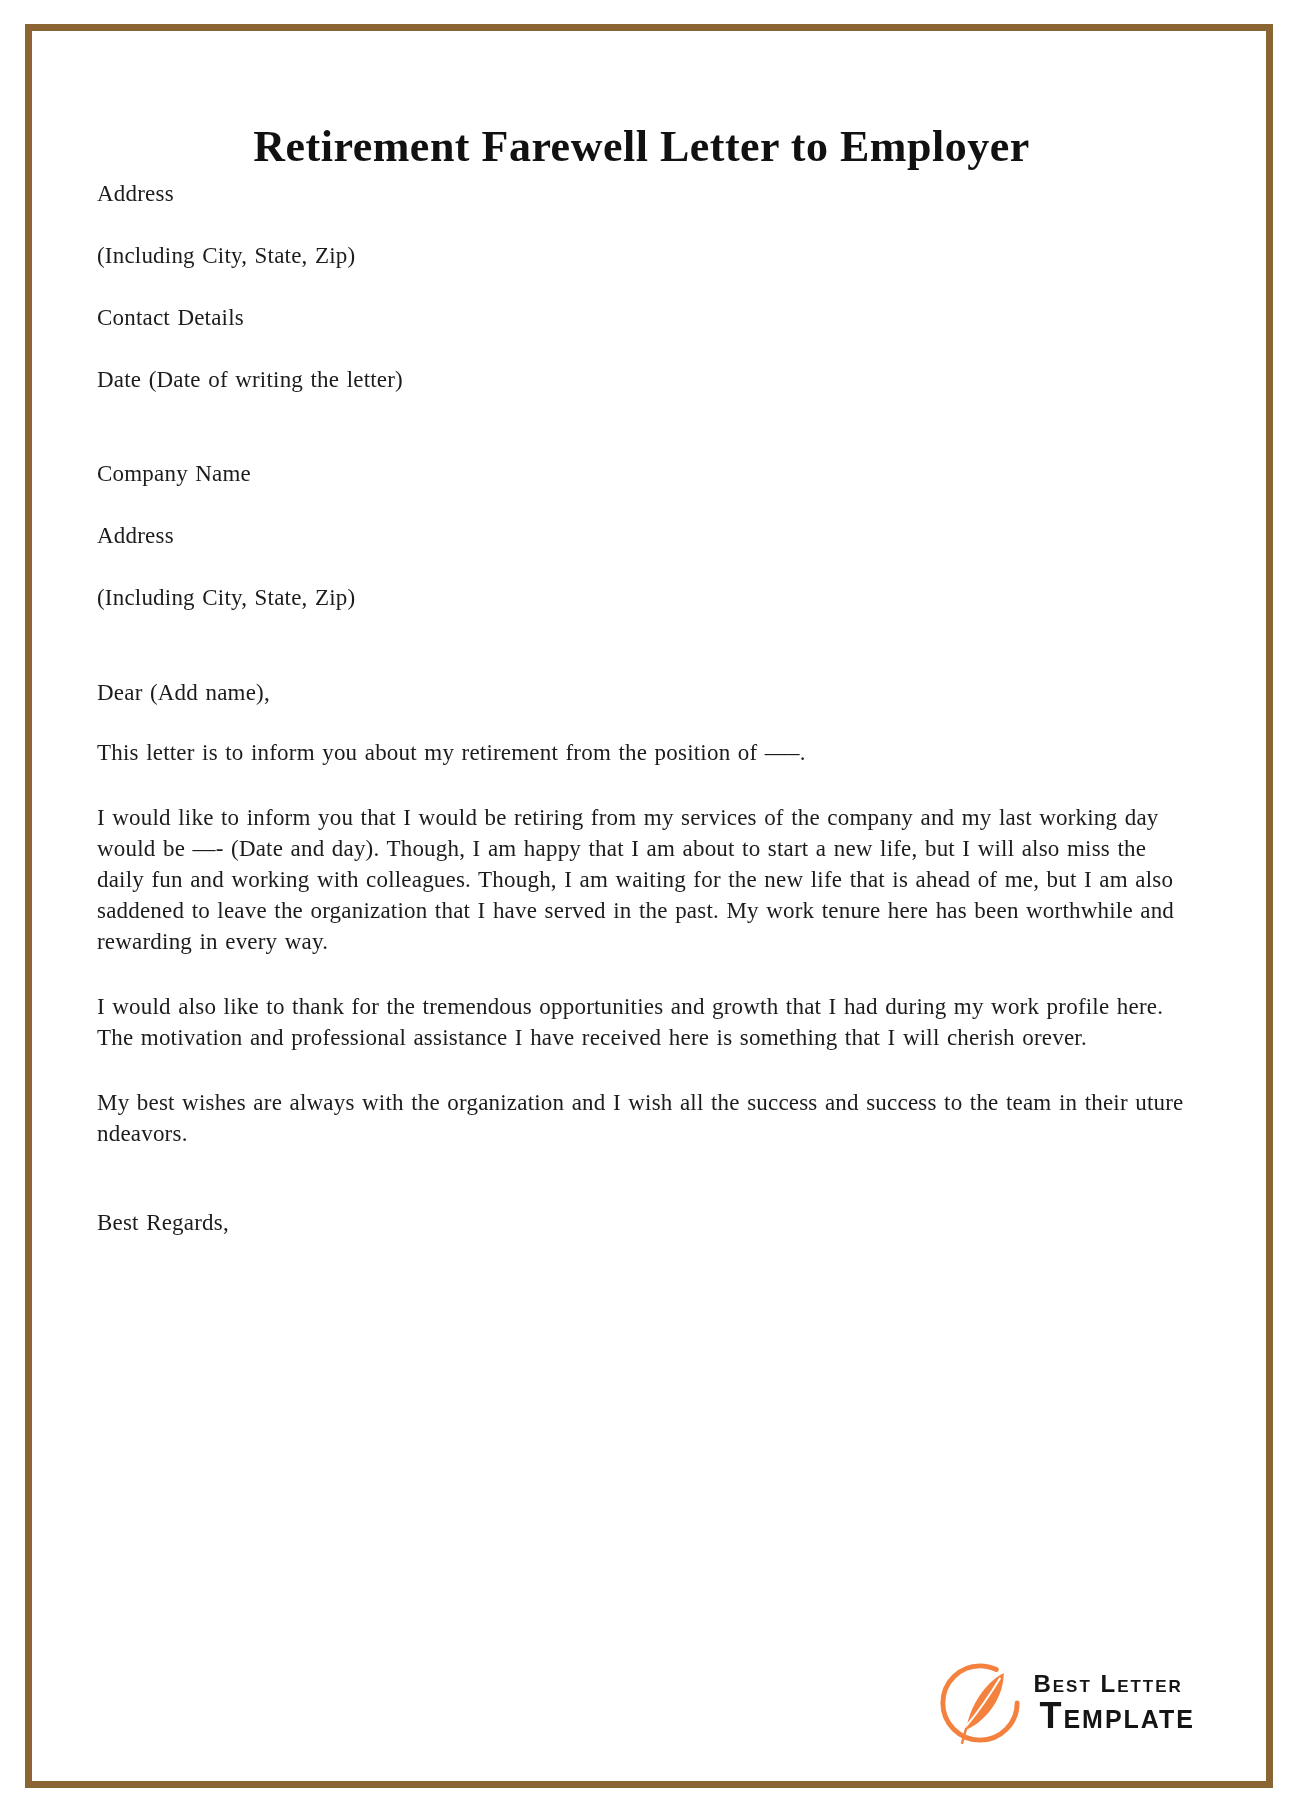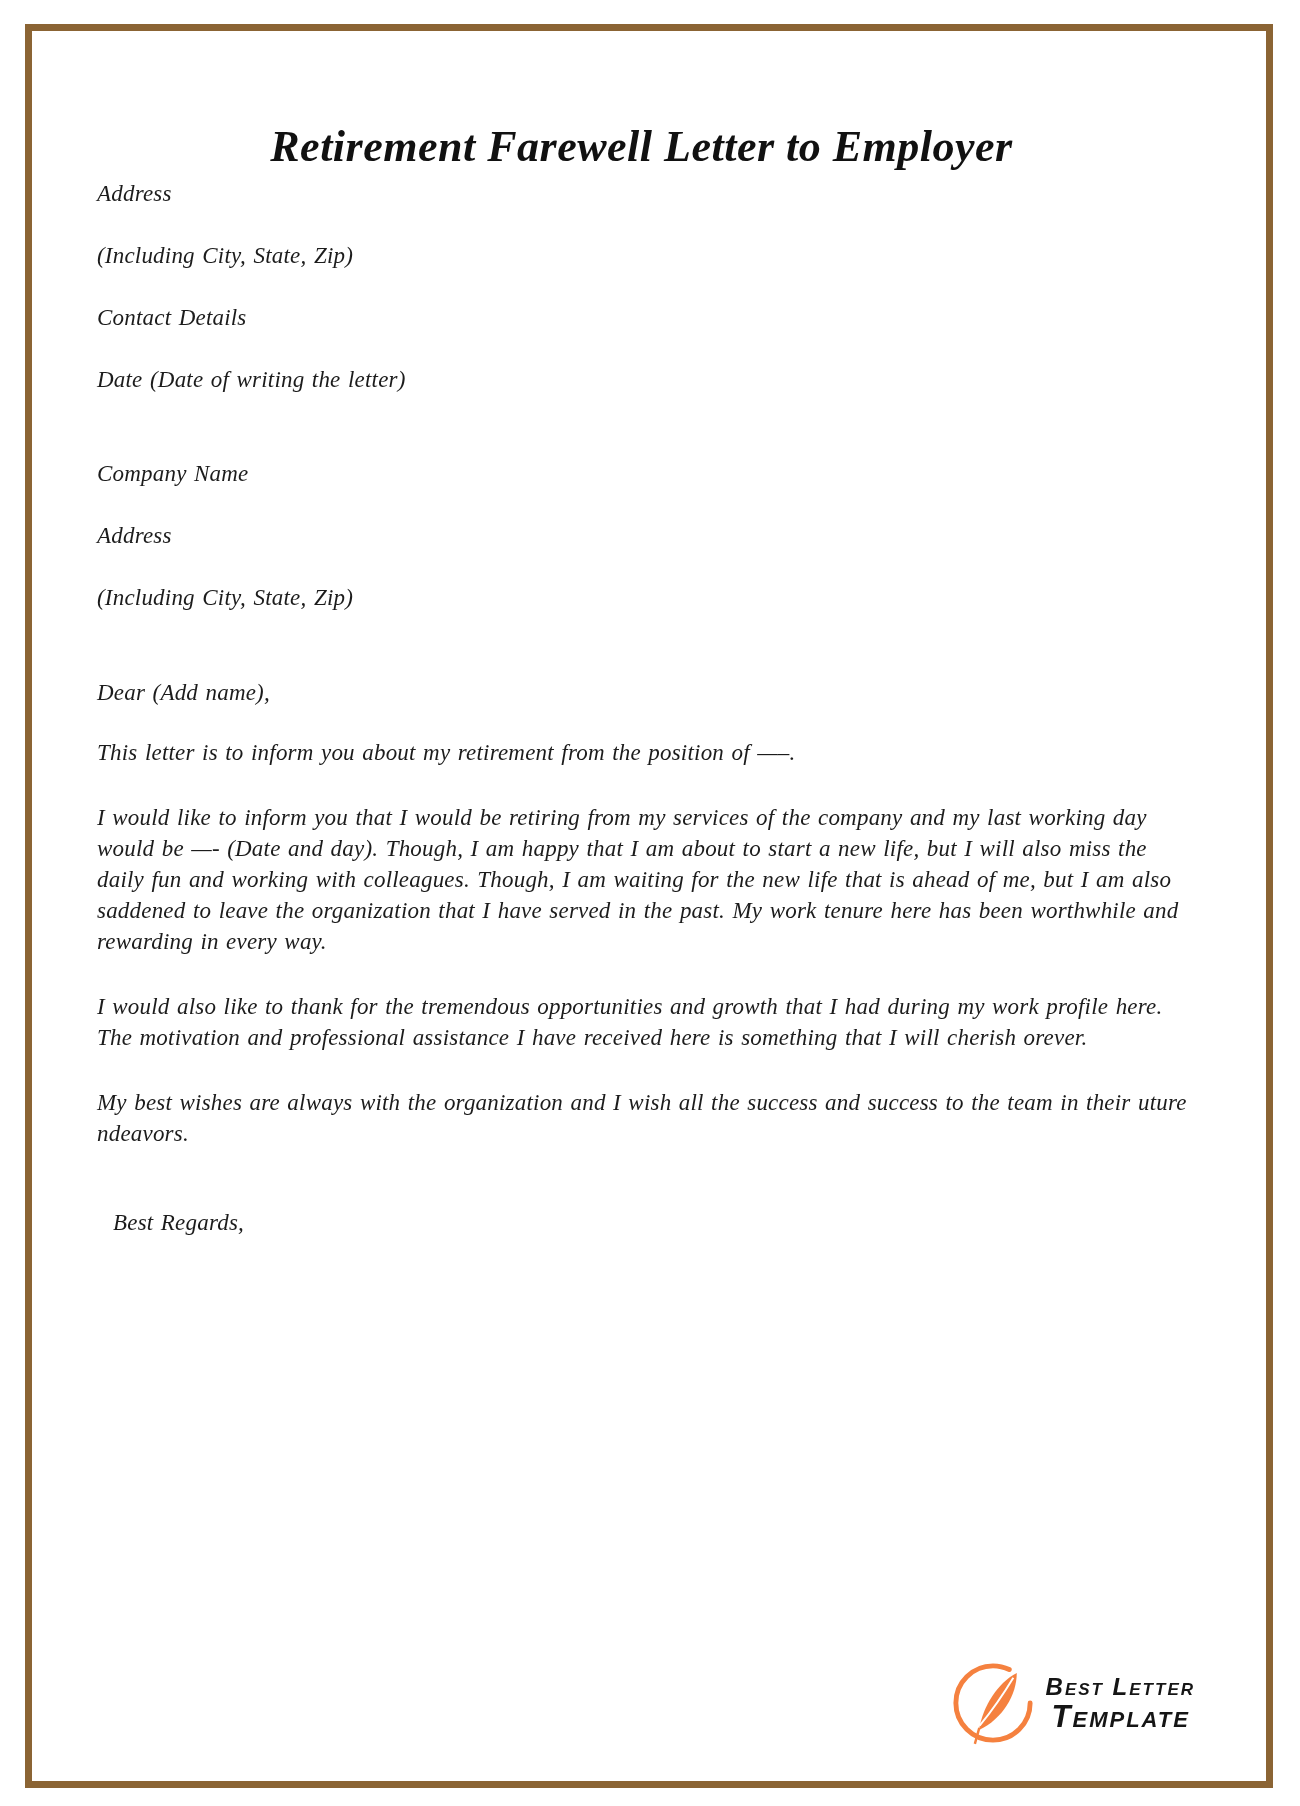--- a/index.html
+++ b/index.html
@@ -4,21 +4,20 @@
 <style>
   html, body { margin: 0; padding: 0; background: #ffffff; }
   .page {
     position: relative;
     width: 1283px;
     height: 1806px;
     background: #ffffff;
     font-family: "Liberation Serif", serif;
     color: #1c1c1c;
     overflow: hidden;
-    font-style: italic;
   }
   .frame {
     position: absolute;
     left: 25px; top: 24px;
     width: 1248px; height: 1764px;
     border: 7px solid #8B6434;
     box-sizing: border-box;
     pointer-events: none;
   }
   .title {
@@ -40,38 +39,38 @@
   }
   .content p { margin: 0; }
   .first-line   { margin-top: 94px !important; }
   .line         { margin-bottom: 31px !important; }   
   .gap-after-email { margin-bottom: 61px !important; }
   .date-line    { margin-bottom: 63px !important; }
   .gap-before-salutation { margin-bottom: 64px !important; }
   .salutation   { margin-bottom: 29px !important; }
   .para         { margin-bottom: 34px !important; }
   .last-para    { margin-bottom: 58px !important; }
-  .closing p    { margin: 16px; }
+  .closing p    { margin: 0; }
   .logo {
     position: absolute;
     top: 1652px;
     right: 88px;
     display: flex;
     align-items: center;
     gap: 10px;
   }
   .logo-text {
     font-family: "Liberation Sans", sans-serif;
     font-weight: bold;
     color: #151515;
     font-variant: small-caps;
     line-height: 1;
   }
   .logo-line1 { font-size: 24px; letter-spacing: 2px; }
-  .logo-line2 { font-size: 31px; letter-spacing: 2px; margin-top: 2px; margin-left: 6px; }
+  .logo-line2 { font-size: 36px; letter-spacing: 2px; margin-top: 2px; margin-left: 6px; }
 </style>
 </head>
 <body>
 
 <div class="page">
 
   <div class="frame"></div>
 
   <h1 class="title">Retirement Farewell Letter to Employer</h1>
 

